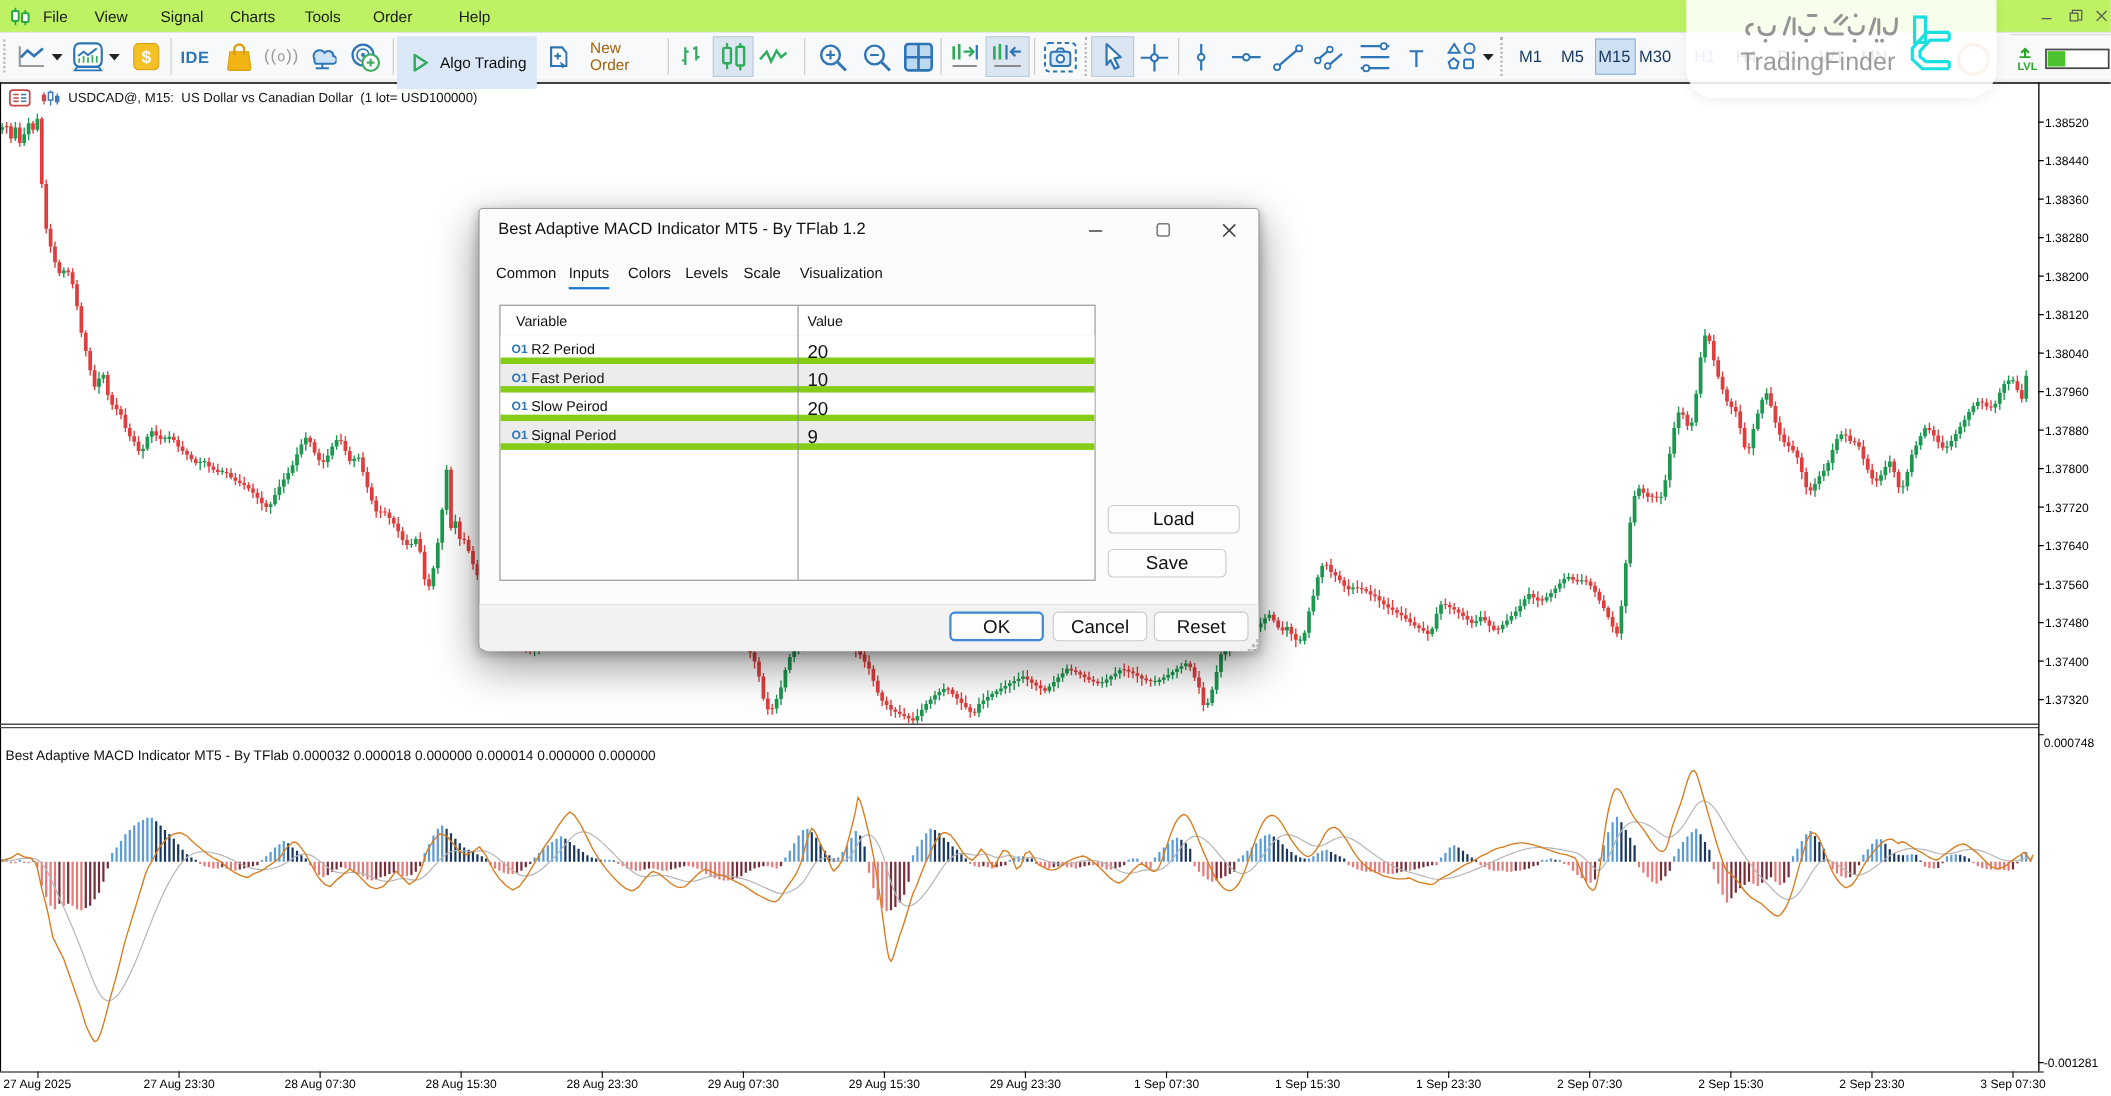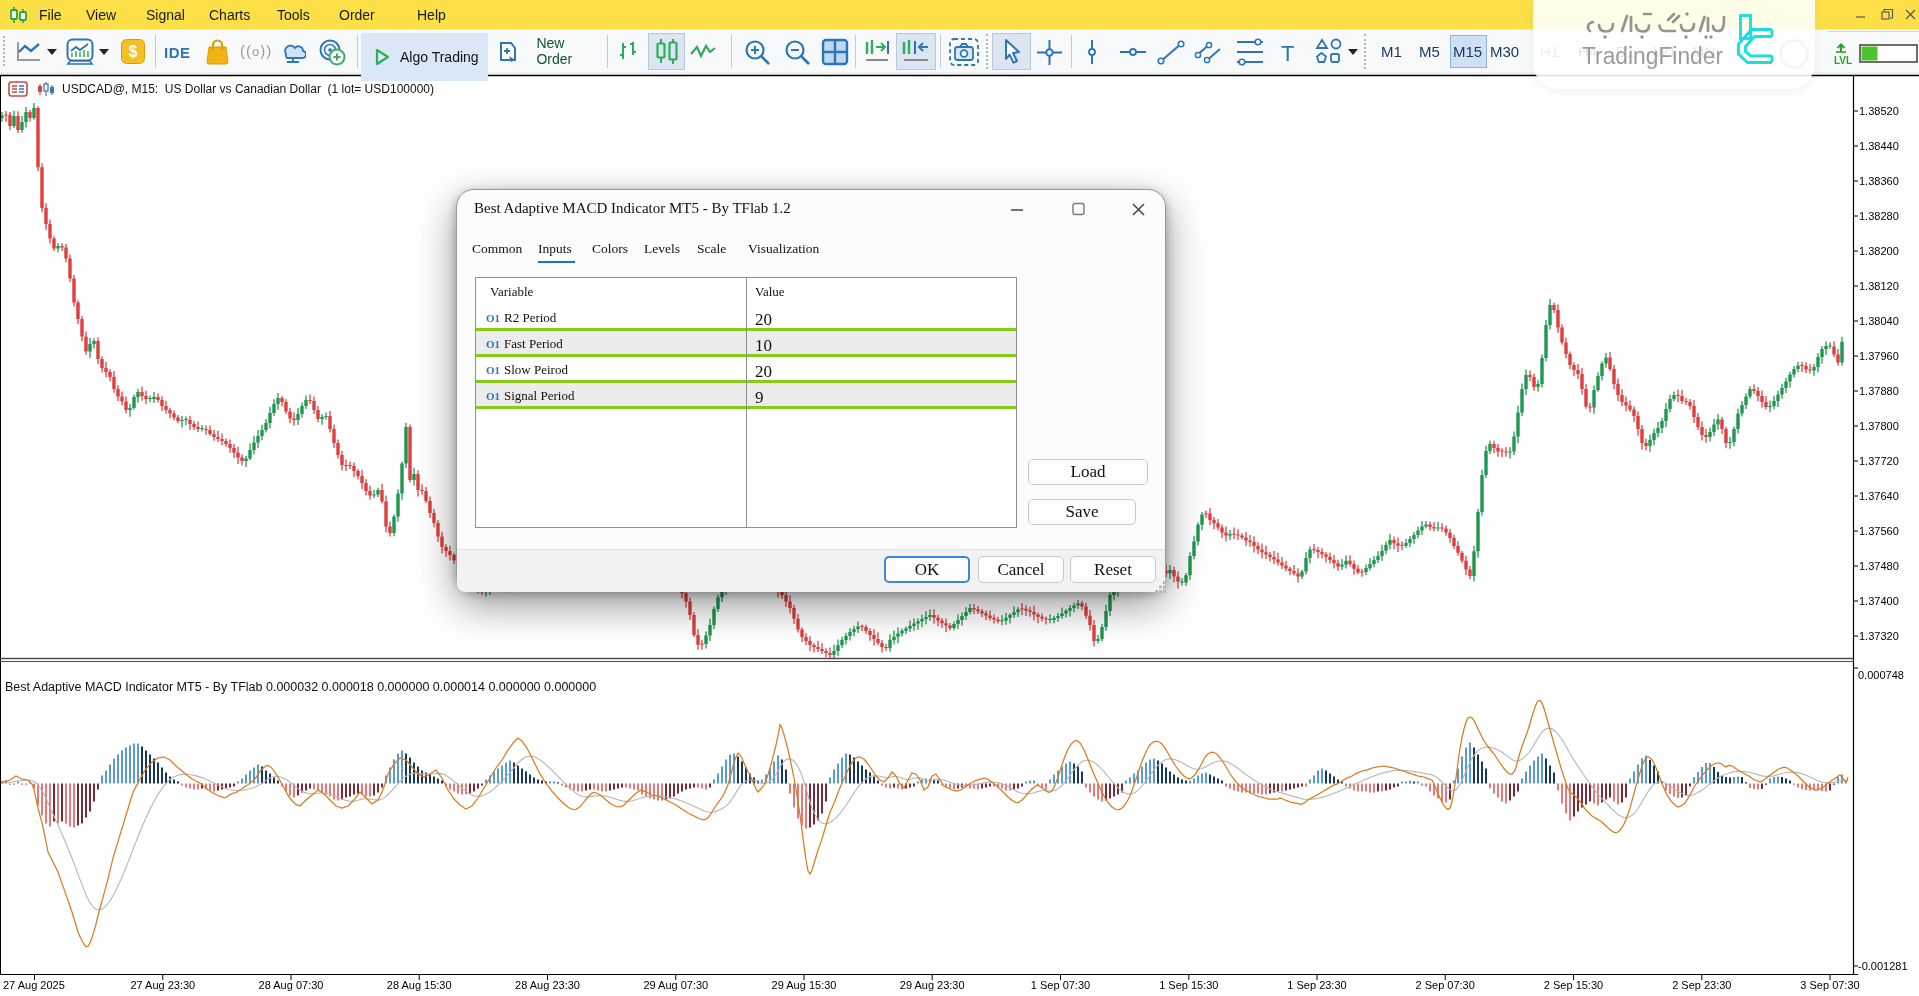--- a/index.html
+++ b/index.html
@@ -1,20 +1,20 @@
 <!DOCTYPE html>
 <html><head><meta charset="utf-8">
 <style>
 * {margin:0;padding:0;box-sizing:border-box}
 body {width:1919px;height:996px;overflow:hidden;position:relative;background:#fff;font-family:"Liberation Sans",sans-serif}
 .vsep {position:absolute;top:35px;height:33px;border-left:1px solid #c9c9c9}
-.menu {position:absolute;top:0;left:0;width:1919px;height:30px;background:#fde047;border-bottom:1px solid #e3e4e6}
+.menu {position:absolute;top:0;left:0;width:1919px;height:30px;background:#bef264;border-bottom:1px solid #e3e4e6}
 .menu span {font-size:14px;color:#1a1a1a}
 .toolbar {position:absolute;top:30px;left:0;width:1919px;height:42px;background:#f8f9fa}
-.row {position:absolute;left:0;width:100%;height:26px;border-bottom:3px solid #84cc16}
+.row {position:absolute;left:0;width:100%;height:26px;border-bottom:6px solid #84cc16}
 .row .o1 {position:absolute;left:10px;top:7px;font-size:11px;font-weight:bold;color:#2e75b6}
 .row .vn {position:absolute;left:28px;top:5px;font-size:13px;color:#111}
 .row .vv {position:absolute;left:279px;top:5px;font-size:17px;color:#111}
 .btn {position:absolute;background:#fdfdfd;border:1px solid #c9c9c9;border-radius:5px;display:flex;align-items:center;justify-content:center;font-size:17px;color:#111}
 </style></head>
 <body>
 <div class="menu">
 <svg style="position:absolute;left:9px;top:6px" width="20" height="18">
       <path d="M5 1v16M14 3v14" stroke="#28a745" stroke-width="1.6"></path>
       <rect x="2" y="4" width="6" height="9" rx="1" fill="#fff" stroke="#28a745" stroke-width="1.8"></rect>
@@ -176,21 +176,21 @@
       <path d="M4 2L15 9L4 16Z" fill="none" stroke="#2eac5b" stroke-width="2.2" stroke-linejoin="round"></path>
     </svg>
 <span style="font:14px 'Liberation Sans';color:#111;margin-left:9px">Algo Trading</span>
   </div>
 <div style="position:absolute;left:490px;top:33px;width:112px;height:36px;display:flex;align-items:center">
 <svg width="19" height="21" style="margin-left:8px">
       <path d="M3 2h10l4 5v12H3Z" fill="#fff" stroke="#2e75b6" stroke-width="2"></path>
       <path d="M9 7v6M6 10h6" stroke="#2e75b6" stroke-width="1.8"></path>
       <path d="M11 15l6 4-4 2Z" fill="#2e75b6"></path>
     </svg>
-<span style="font:14px 'Liberation Sans';color:#14532d;margin-left:20px">New Order</span>
+<span style="font:14px 'Liberation Sans';color:#a16207;margin-left:20px">New Order</span>
   </div>
 <div class="vsep" style="left:607px"></div>
 <svg style="position:absolute;left:618px;top:40px" width="24" height="23">
     <path d="M5 3v16M2 15h3M5 7h3M15 2v13M12 4h3M15 12h3" stroke="#2eac5b" stroke-width="2"></path>
   </svg>
 <div style="position:absolute;left:648px;top:33px;width:37px;height:37px;background:#dbe6f2;border:1px solid #b9c9da"></div>
 <svg style="position:absolute;left:654px;top:38px" width="26" height="27">
     <path d="M7 1v4M7 20v5M19 1v3M19 22v4" stroke="#2eac5b" stroke-width="2"></path>
     <rect x="3.5" y="5.5" width="7" height="14" rx="1.5" fill="none" stroke="#2eac5b" stroke-width="2.2"></rect>
     <rect x="15.5" y="4.5" width="7" height="17" rx="1.5" fill="none" stroke="#2eac5b" stroke-width="2.2"></rect>
@@ -332,21 +332,21 @@
 </svg>
 <div style="position:absolute;left:1827px;top:31px;width:92px;border-top:1px solid #d8d8d8;z-index:8"></div>
 <svg style="position:absolute;left:1833px;top:40px;z-index:8" width="88" height="28">
 <path d="M8 12V5M4.5 8L8 4.5L11.5 8" stroke="#2aa52a" stroke-width="2" fill="none"></path>
 <path d="M3 12h10" stroke="#2aa52a" stroke-width="1.6" fill="none"></path>
 <text x="1" y="24" font-family="Liberation Sans" font-size="10" font-weight="bold" fill="#2aa52a">LVL</text>
 <rect x="27" y="5" width="57" height="17" fill="#fff" stroke="#4a4a4a" stroke-width="1.6"></rect>
 <rect x="28.5" y="6.5" width="16" height="14" fill="#4cc32e"></rect>
 </svg>
 
-<div style="position:absolute;left:456px;top:189px;width:710px;height:402px;background:#fcfcfc;border:1px solid #999;border-radius:18px;box-shadow:0 14px 40px rgba(0,0,0,.42),0 3px 10px rgba(0,0,0,.28);z-index:10;font-family:Liberation Serif, serif">
+<div style="position:absolute;left:435px;top:189px;width:710px;height:402px;background:#fcfcfc;border:1px solid #999;border-radius:4px;box-shadow:0 14px 40px rgba(0,0,0,.42),0 3px 10px rgba(0,0,0,.28);z-index:10;font-family:Liberation Sans, sans-serif">
   <div style="position:absolute;left:17px;top:10px;font-size:15px;color:#111">Best Adaptive MACD Indicator MT5 - By TFlab 1.2</div>
   <svg style="position:absolute;left:552px;top:12px" width="140" height="16">
     <path d="M2 8h12" stroke="#444" stroke-width="1.5"></path>
     <rect x="64" y="1.5" width="11" height="11" rx="2" fill="none" stroke="#7a7a7a" stroke-width="1.4"></rect>
     <path d="M124 2l11 11M135 2l-11 11" stroke="#444" stroke-width="1.5"></path>
   </svg>
   <div class="tabs" style="position:absolute;left:15px;top:51px;font-size:13.5px;color:#111">
     <span style="position:absolute;left:0px;white-space:nowrap">Common</span>
     <span style="position:absolute;left:66px;white-space:nowrap">Inputs</span>
     <span style="position:absolute;left:120px;white-space:nowrap">Colors</span>

